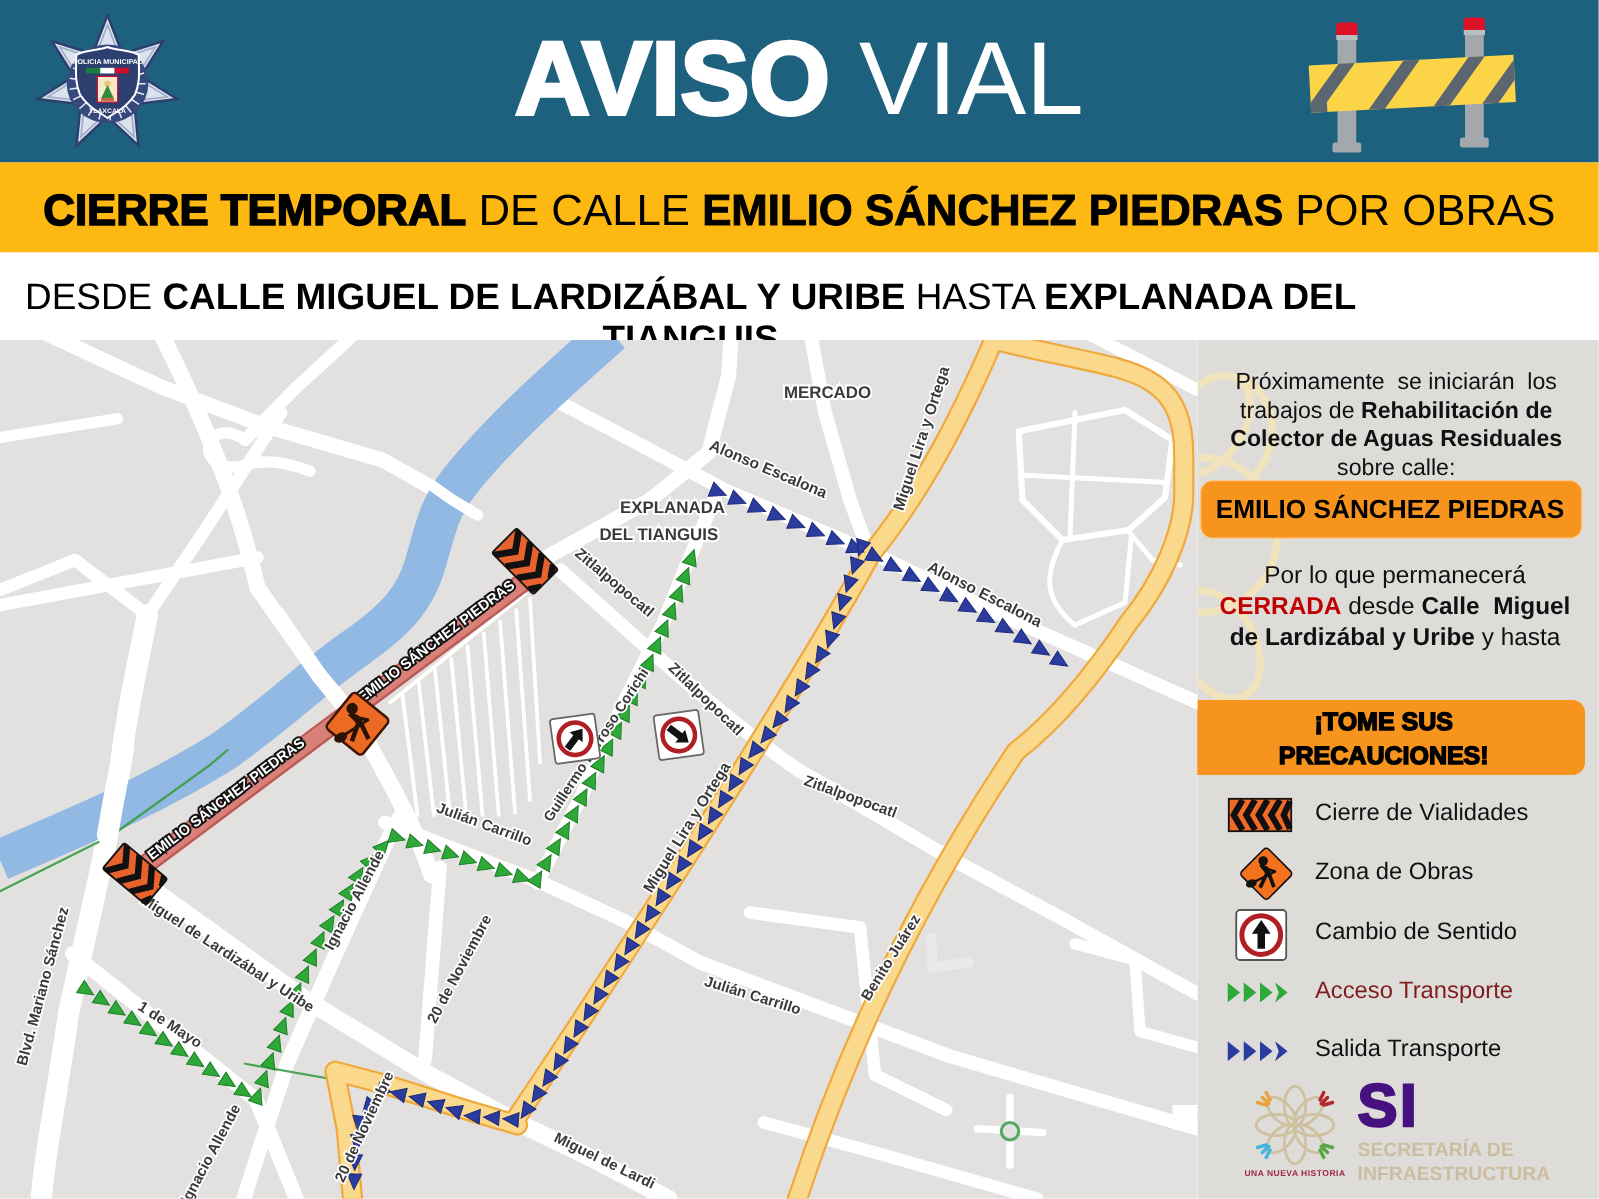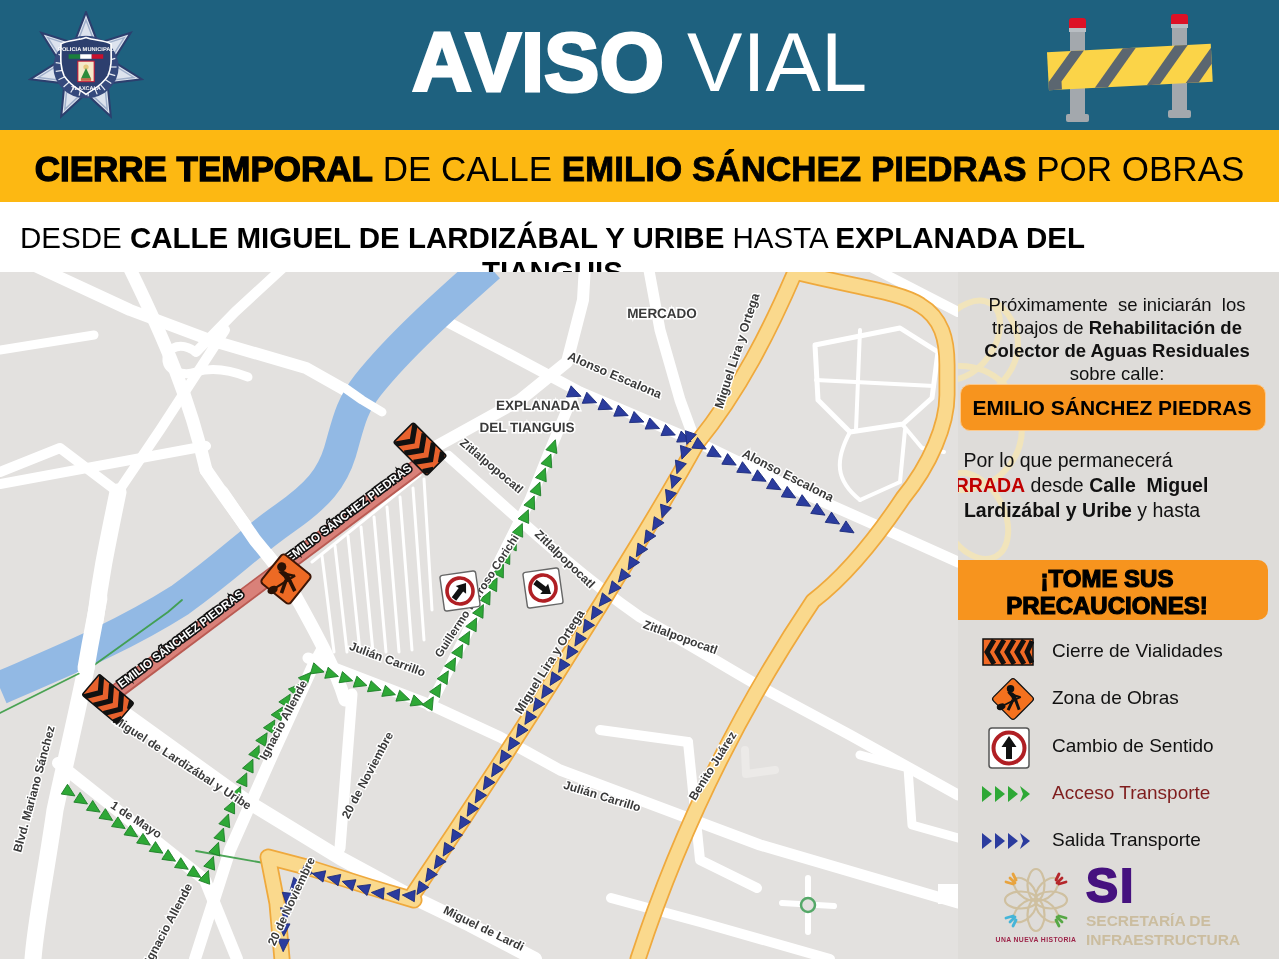--- a/index.html
+++ b/index.html
@@ -90,24 +90,24 @@
 <ellipse cx="16" cy="228" rx="30" ry="46" transform="rotate(-28 16 228)"></ellipse>
 <path d="M36,12 C68,38 68,74 36,102"></path>
 </g>
 </svg>
 
 <div class="abs" style="left:962px;top:283px;width:310px;text-align:center;font-size:18.5px;line-height:23px;color:#111;margin-top:10px;">Próximamente&nbsp; se iniciarán&nbsp; los<br>trabajos de <b>Rehabilitación de</b><br><b>Colector de Aguas Residuales</b><br>sobre calle:</div>
 
 <div class="abs" style="left:960px;top:384px;width:304px;height:45px;background:#F7941E;border-radius:10px;border:1px solid #fcc98c;"></div>
 <div class="abs" style="left:960px;top:396px;width:304px;text-align:center;font-size:21px;font-weight:800;color:#000;">EMILIO SÁNCHEZ PIEDRAS</div>
 
-<div class="abs" style="left:910px;top:448px;width:316px;text-align:center;font-size:19.5px;line-height:25px;color:#111;">Por lo que permanecerá<br><span style="font-weight:800;color:#C00000;">CERRADA</span> desde <b>Calle&nbsp; Miguel</b><br><b>de Lardizábal y Uribe</b> y hasta<br></div>
+<div class="abs" style="left:958px;top:448px;width:316px;text-align:center;font-size:19.5px;line-height:25px;color:#111;">Por lo que permanecerá<br><span style="font-weight:800;color:#C00000;">CERRADA</span> desde <b>Calle&nbsp; Miguel</b><br><b>de Lardizábal y Uribe</b> y hasta<br></div>
 
 <div class="abs" style="left:946px;top:560px;width:322px;height:60px;background:#F7941E;border-radius:10px;"></div>
-<div class="abs" style="left:946px;top:565px;width:322px;text-align:center;font-size:24px;font-weight:900;color:#000;line-height:27px;-webkit-text-stroke:1.2px #000;">¡TOME SUS<br>PRECAUCIONES!</div>
+<div class="abs" style="left:946px;top:565px;width:322px;text-align:center;font-size:20px;font-weight:900;color:#000;line-height:27px;-webkit-text-stroke:1.2px #000;">¡TOME SUS<br>PRECAUCIONES!</div>
 
 <svg class="abs" style="left:982px;top:638px;" width="52" height="28" viewBox="0 0 52 28">
 <rect x="1" y="1" width="50" height="26" fill="#F26A25" stroke="#111" stroke-width="1.5"></rect>
 <g stroke="#111" stroke-width="5" fill="none">
 <path d="M12,2 L5,14 L12,26"></path>
       <path d="M22,2 L15,14 L22,26"></path>
       <path d="M32,2 L25,14 L32,26"></path>
       <path d="M42,2 L35,14 L42,26"></path>
       <path d="M50,3 L45,14 L50,25"></path>
 </g>

